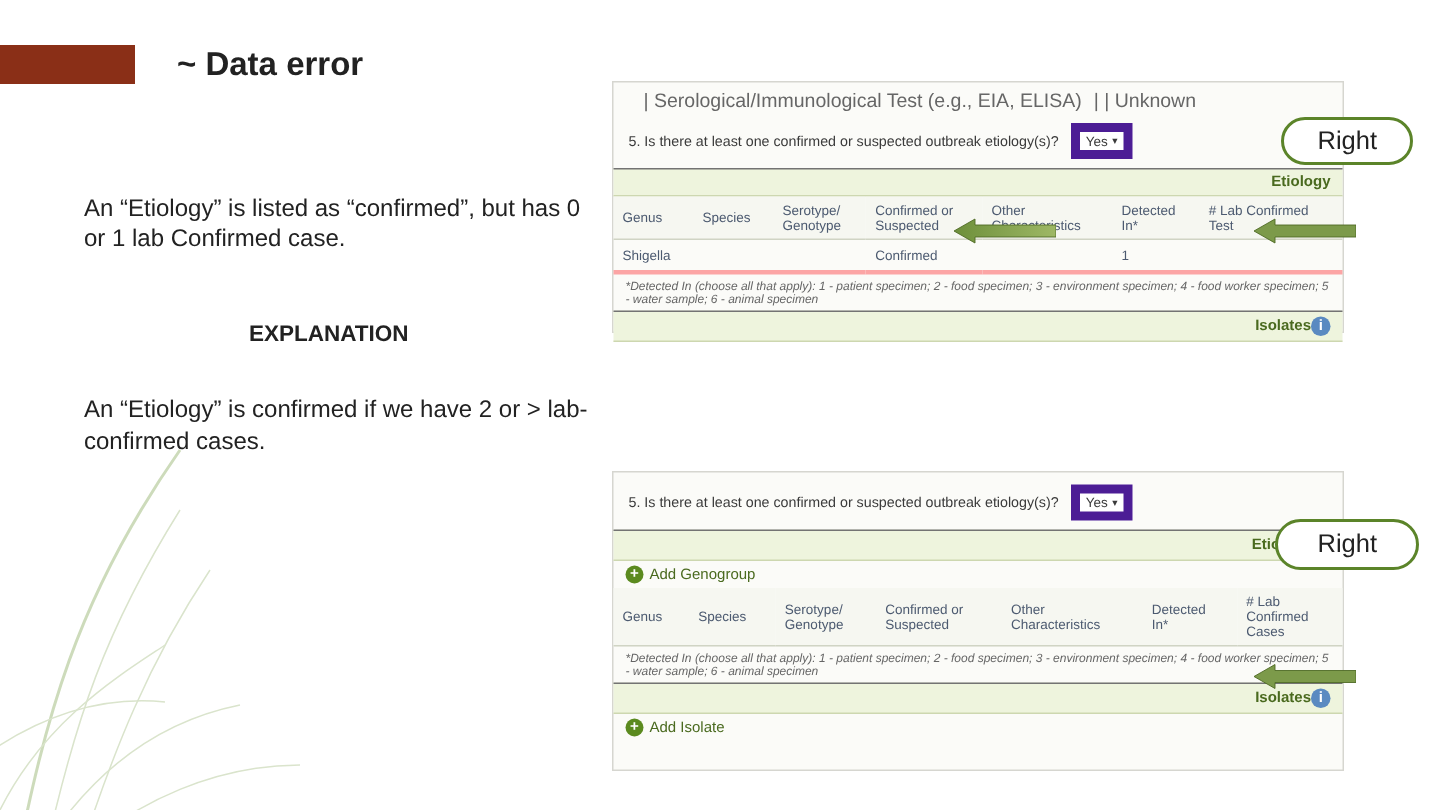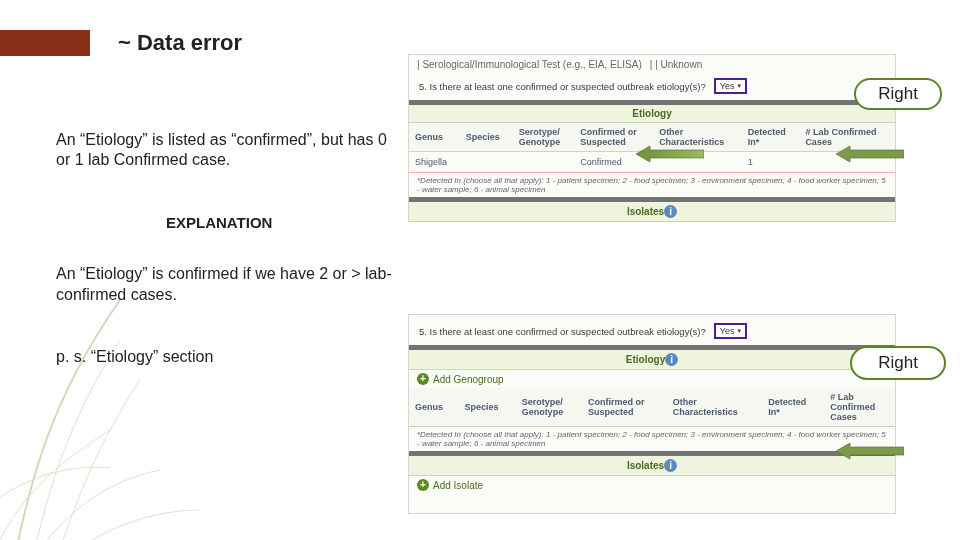--- a/index.html
+++ b/index.html
@@ -81,80 +81,81 @@
     position: absolute;
     background: #fbfbf8;
     border: 1px solid #d6d6d0;
     font-size: 10px;
     color: #3a3a3a;
   }
   .shot1 { left: 408px; top: 54px; width: 488px; height: 168px; }
   .shot2 { left: 408px; top: 314px; width: 488px; height: 200px; }
 
   .shot .top-tiny {
-    font-size: 10px;
+    font-size: 13px;
     color: #666;
     padding: 4px 8px;
     display:flex;
     gap:8px;
+    margin-left:12px;
   }
   .shot .q-line {
     font-size: 9.5px;
     padding: 4px 10px 6px;
     display: flex;
     align-items: center;
     gap: 8px;
   }
   .sel-box {
-    border: 2px solid #4c1d95;
+    border: 6px solid #4c1d95;
     font-size: 9px;
     padding: 1px 4px;
     display:inline-flex;
     align-items:center;
     gap:3px;
     background:#fff;
   }
   .sel-box .caret { font-size:7px; }
 
   .section-bar {
     background: #eef4dd;
-    border-top: 5px solid #737373;
+    border-top: 1px solid #737373;
     border-bottom: 1px solid #cdd7b0;
     padding: 3px 8px;
     font-size: 10px;
     font-weight: bold;
     color: #4a6a1f;
     display:flex;
-    justify-content:center;
+    justify-content:flex-end;
     align-items:center;
   }
   .plus-circle {
     width:12px;height:12px;border-radius:50%;
     background:#5b8a1f;color:#fff;font-size:10px;line-height:12px;
     text-align:center;font-weight:bold;display:inline-block;margin-right:4px;
   }
   .add-link { color:#4a6a1f; font-size:10px; padding:3px 8px; display:flex;align-items:center; }
 
   table.et {
     width: 100%;
     border-collapse: collapse;
     font-size: 9px;
   }
   table.et th {
     text-align: left;
     color: #4c5a70;
-    font-weight: bold;
+    font-weight: normal;
     padding: 4px 6px;
     border-bottom: 1px solid #d0d4c4;
     background:#f6f7f1;
   }
   table.et td {
     padding: 5px 6px;
     color: #4c5a70;
-    border-bottom: 1px solid #fca5a5;
+    border-bottom: 3px solid #fca5a5;
   }
   .dotrow td { border-bottom: 1px dotted #c8ccba; }
   .footnote {
     font-size: 8px;
     color: #666;
     padding: 3px 8px;
     font-style: italic;
   }
   .info-dot {
     width:13px;height:13px;border-radius:50%;background:#5a8ac1;color:#fff;
@@ -192,21 +193,20 @@
   </div>
 </div>
 
 <div class="badge badge-wrong">Right</div>
 <div class="badge badge-right">Right</div>
 
 <div class="text-col">
   <div class="para1">An “Etiology” is listed as “confirmed”, but has 0 or 1 lab Confirmed case.</div>
   <div class="explanation-label">EXPLANATION</div>
   <div class="para2">An “Etiology” is confirmed if we have 2 or &gt; lab-confirmed cases.</div>
-  <div class="para3">p. s. “Etiology” section</div>
 </div>
 
 <div class="shot shot1">
   <div class="top-tiny">
     <span>| Serological/Immunological Test (e.g., EIA, ELISA)</span>
     <span>| | Unknown</span>
   </div>
   <div class="q-line">
     <span>5. Is there at least one confirmed or suspected outbreak etiology(s)?</span>
     <span class="sel-box">
@@ -224,21 +224,21 @@
       <th>Species</th>
       <th style="white-space:pre-line">Serotype/
 Genotype</th>
       <th style="white-space:pre-line">Confirmed or
 Suspected</th>
       <th style="white-space:pre-line">Other
 Characteristics</th>
       <th style="white-space:pre-line">Detected
 In*</th>
       <th style="white-space:pre-line"># Lab Confirmed
-Cases</th>
+Test</th>
     </tr>
     <tr class="dotrow">
       <td>Shigella</td>
       <td></td>
       <td></td>
       <td>Confirmed</td>
       <td></td>
       <td>1</td>
       <td></td>
     </tr>

